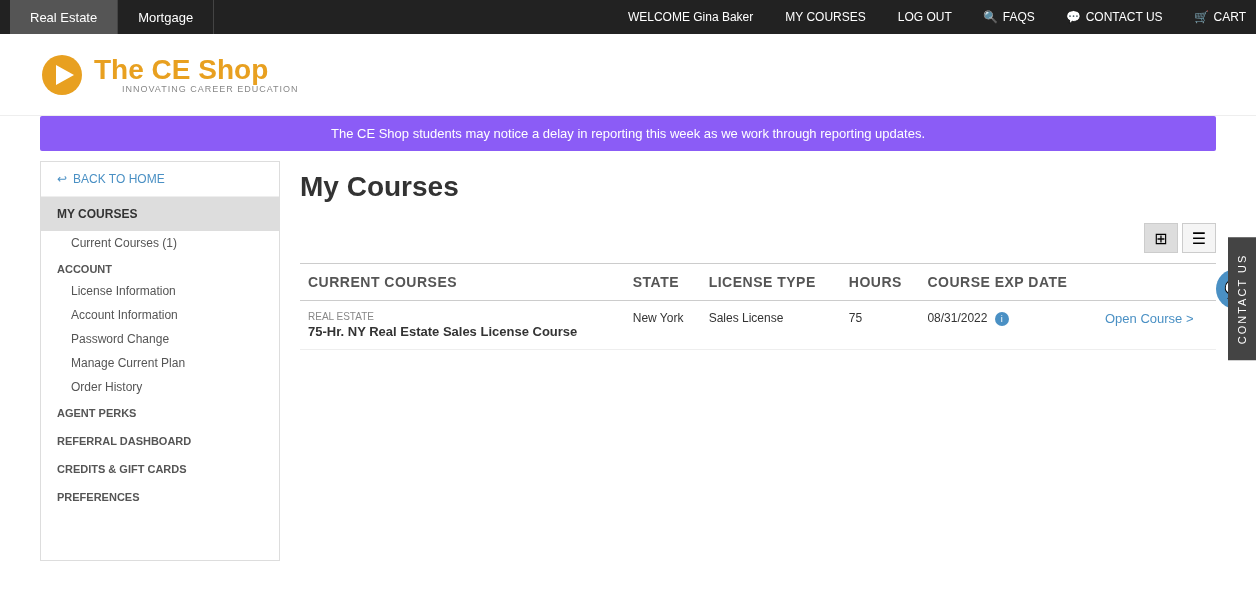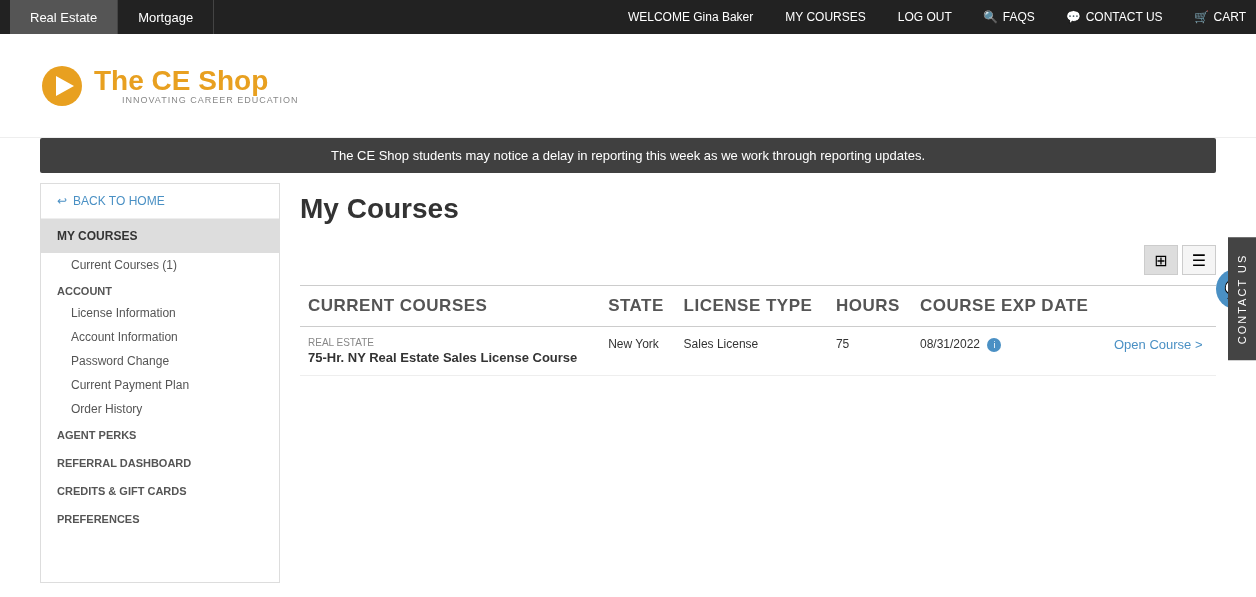--- a/index.html
+++ b/index.html
@@ -42,21 +42,21 @@
       gap: 4px;
     }
     .top-nav-right span.welcome { cursor: default; }
 
     
     .header {
       padding: 28px 40px;
       display: flex;
       align-items: center;
       border-bottom: 1px solid #eee;
-      height: 104px;
+      height: 82px;
     }
     .logo-container {
       display: flex;
       align-items: center;
       gap: 10px;
     }
     .logo-icon {
       width: 44px;
       height: 44px;
     }
@@ -74,21 +74,21 @@
     .logo-sub {
       font-size: 9px;
       color: #888;
       letter-spacing: 1px;
       text-transform: uppercase;
       margin-left: 28px;
     }
 
     
     .banner {
-      background: #404040;
+      background: #8b5cf6;
       color: #fff;
       text-align: center;
       padding: 10px;
       font-size: 13px;
       margin: 0 40px;
       border-radius: 2px;
     }
 
     
     .main-layout {
@@ -181,21 +181,21 @@
       background: #ddd;
     }
 
     
     .courses-table {
       width: 100%;
       border-collapse: collapse;
       border-top: 1px solid #ccc;
     }
     .courses-table thead th {
-      font-size: 17px;
+      font-size: 14px;
       font-weight: bold;
       color: #555;
       text-transform: uppercase;
       padding: 10px 8px;
       text-align: left;
       border-bottom: 1px solid #ccc;
       letter-spacing: 0.5px;
     }
     .courses-table tbody td {
       padding: 10px 8px;
@@ -289,21 +289,21 @@
       <span>↩</span>
       <span>BACK TO HOME</span>
     </div>
     <div class="sidebar-item active">MY COURSES</div>
     <div class="sidebar-link">Current Courses (1)</div>
 
     <div class="sidebar-section">ACCOUNT</div>
     <div class="sidebar-link">License Information</div>
     <div class="sidebar-link">Account Information</div>
     <div class="sidebar-link">Password Change</div>
-    <div class="sidebar-link">Current Payment Plan</div>
+    <div class="sidebar-link">Manage Current Plan</div>
     <div class="sidebar-link">Order History</div>
 
     <div class="sidebar-section-link">AGENT PERKS</div>
     <div class="sidebar-section-link">REFERRAL DASHBOARD</div>
     <div class="sidebar-section-link">CREDITS &amp; GIFT CARDS</div>
     <div class="sidebar-section-link">PREFERENCES</div>
   </aside>
 
   <main class="content">
     <h1 class="page-title">My Courses</h1>

